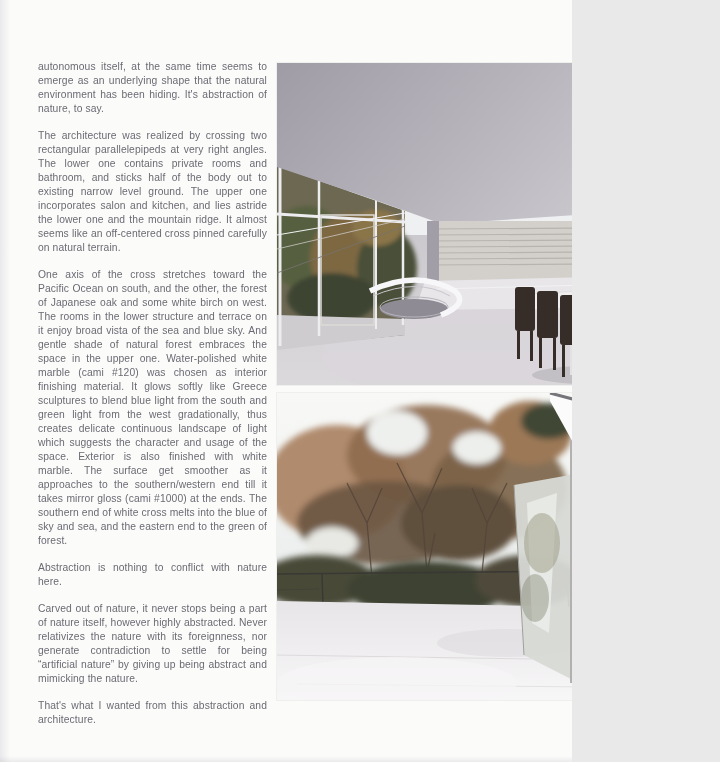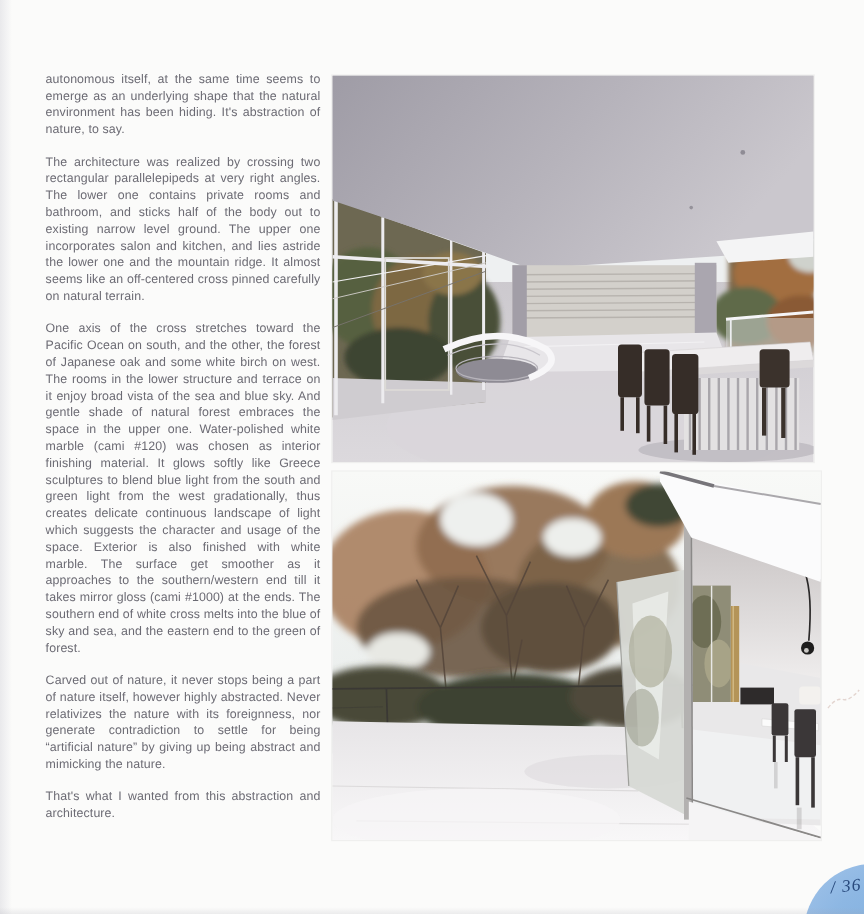--- a/index.html
+++ b/index.html
@@ -1,18 +1,18 @@
 <!DOCTYPE html>
 <html><head>
 <meta charset="utf-8">
 <style>
   html,body{margin:0;padding:0;background:#e9e9ea;}
   .page{
     position:relative;
-    width:720px;height:762px;
+    width:572px;height:762px;
     background:#fbfbfa;
     overflow:hidden;
     font-family:"Liberation Sans", sans-serif;
   }
   
   .edge-left{position:absolute;left:0;top:0;width:10px;height:100%;
     background:linear-gradient(90deg, rgba(170,170,185,.22), rgba(170,170,185,0));}
   .edge-bottom{position:absolute;left:0;bottom:0;width:100%;height:6px;
     background:linear-gradient(0deg, rgba(160,160,170,.18), rgba(160,160,170,0));}
   .text-column{
@@ -46,20 +46,21 @@
 </head>
 <body>
 
 <div class="page">
   <div class="edge-left"></div>
 
   <div class="text-column">
     <p>autonomous itself, at the same time seems to emerge as an underlying shape that the natural environment has been hiding. It's abstraction of nature, to say.</p>
     <p>The architecture was realized by crossing two rectangular parallelepipeds at very right angles. The lower one contains private rooms and bathroom, and sticks half of the body out to existing narrow level ground. The upper one incorporates salon and kitchen, and lies astride the lower one and the mountain ridge. It almost seems like an off-centered cross pinned carefully on natural terrain.</p>
     <p>One axis of the cross stretches toward the Pacific Ocean on south, and the other, the forest of Japanese oak and some white birch on west. The rooms in the lower structure and terrace on it enjoy broad vista of the sea and blue sky. And gentle shade of natural forest embraces the space in the upper one. Water-polished white marble (cami #120) was chosen as interior finishing material. It glows softly like Greece sculptures to blend blue light from the south and green light from the west gradationally, thus creates delicate continuous landscape of light which suggests the character and usage of the space. Exterior is also finished with white marble. The surface get smoother as it approaches to the southern/western end till it takes mirror gloss (cami #1000) at the ends. The southern end of white cross melts into the blue of sky and sea, and the eastern end to the green of forest.</p>
+    <p>Abstraction is nothing to conflict with nature here.</p>
     <p>Carved out of nature, it never stops being a part of nature itself, however highly abstracted. Never relativizes the nature with its foreignness, nor generate contradiction to settle for being “artificial nature” by giving up being abstract and mimicking the nature.</p>
     <p>That's what I wanted from this abstraction and architecture.</p>
   </div>
 
   <figure class="photo photo-top" style="margin:0" aria-label="Interior terrace with grey ceiling, white marble floor, curved white railing around a circular floor opening, marble dining table with dark chairs, forest seen through glass walls">
     <svg width="401" height="322" viewBox="0 0 401 322" xmlns="http://www.w3.org/2000/svg">
       <defs>
         <linearGradient id="ceilg" x1="0" y1="0" x2="1" y2="0.35">
           <stop offset="0" stop-color="#9f9ca6"></stop>
             <stop offset="0.55" stop-color="#b6b3bb"></stop>

